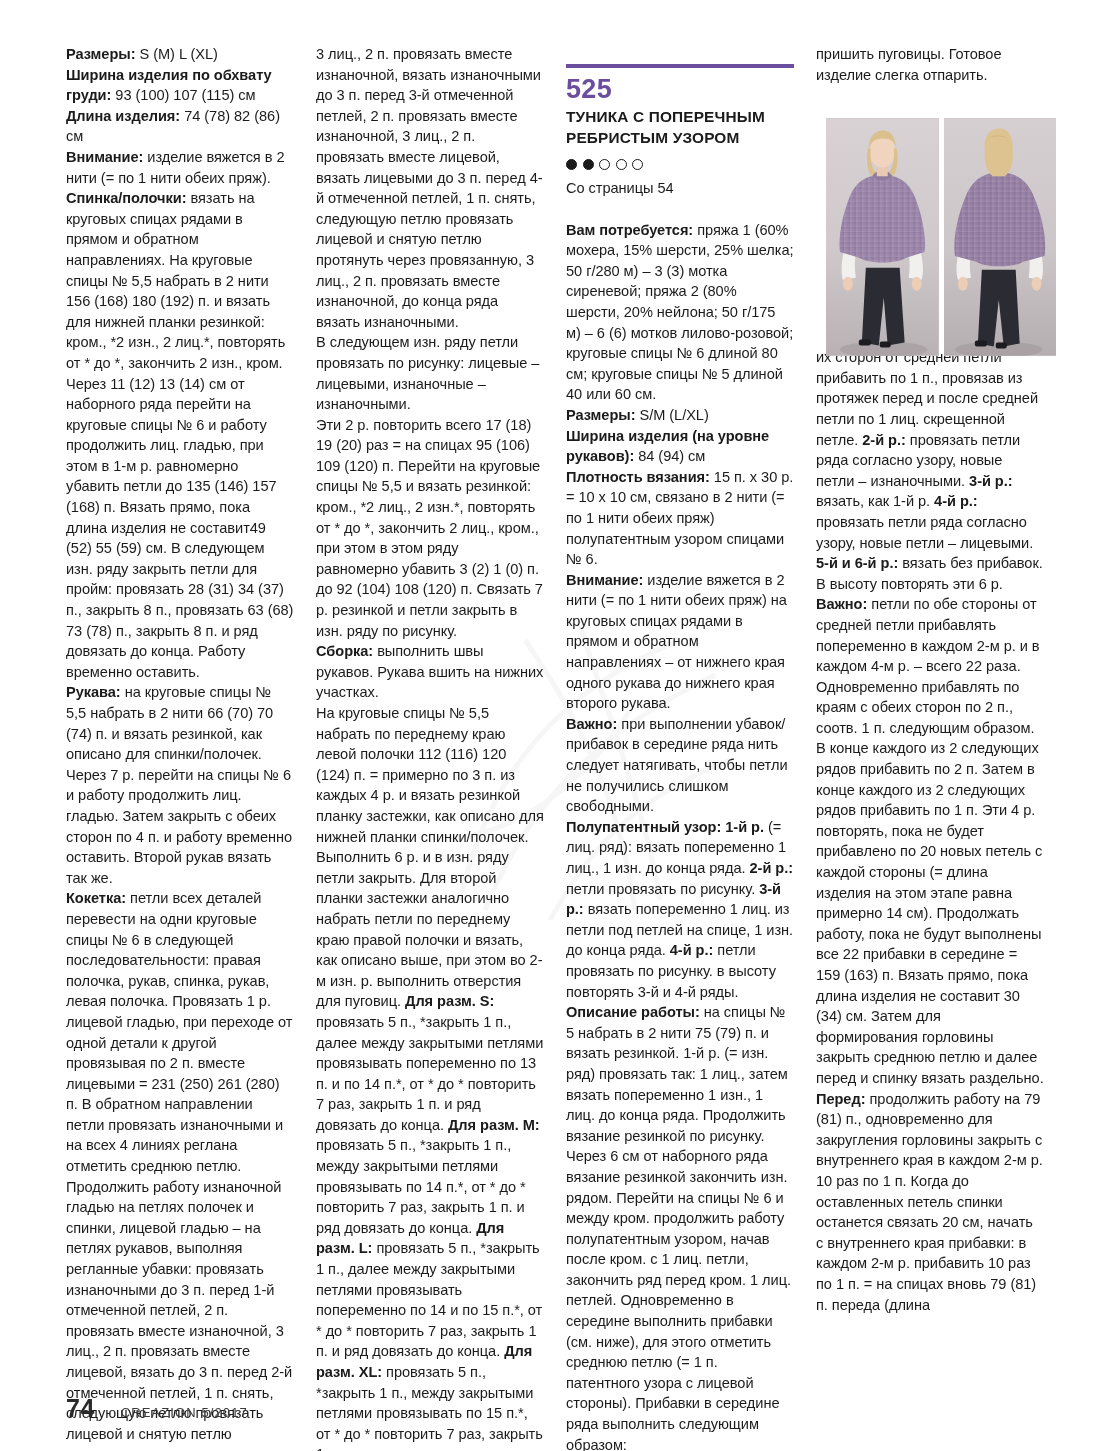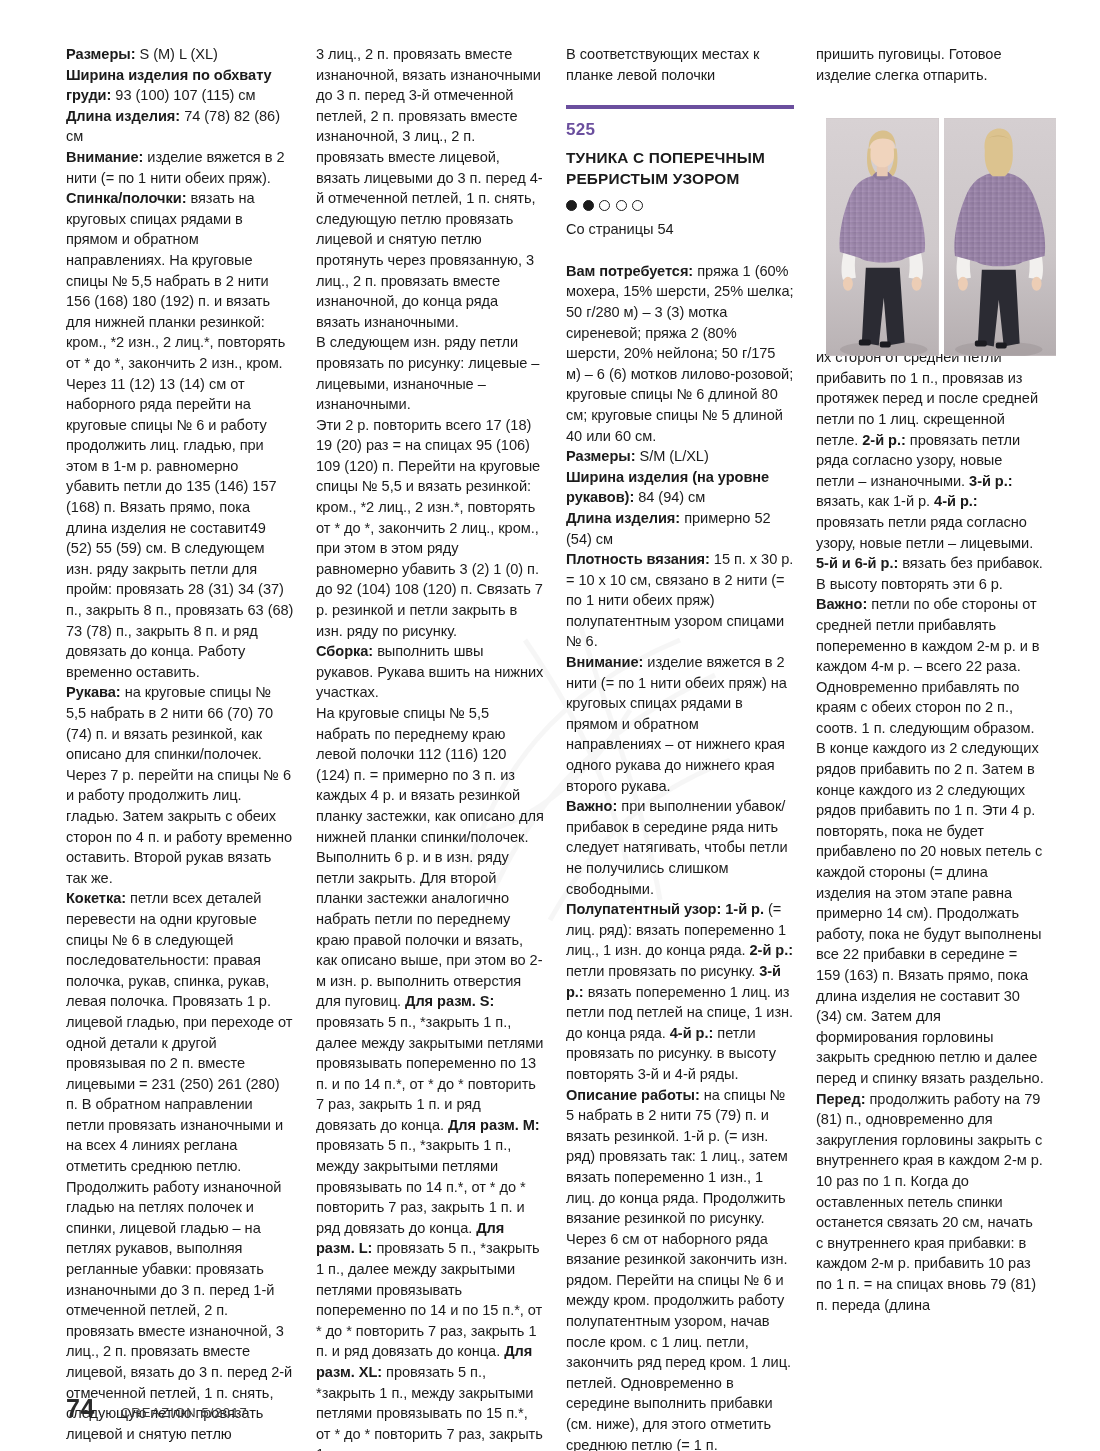--- a/index.html
+++ b/index.html
@@ -51,21 +51,21 @@
   
   .rule{
     height:4px;
     background:#6b4f9e;
     margin:20px 0 9px 0;
     width:100%;
   }
   .sec-num{
     color:#6b4f9e;
     font-weight:bold;
-    font-size:17px;
+    font-size:27px;
     line-height:24px;
     letter-spacing:.3px;
     margin-bottom:6px;
   }
   .sec-title{
     font-weight:bold;
     font-size:15.4px;
     line-height:20.5px;
     letter-spacing:.15px;
     margin-bottom:9px;
@@ -160,38 +160,36 @@
     <div class="col">
       <p>3 лиц., 2 п. провязать вместе изнаночной, вязать изнаночными до 3 п. перед 3-й отмеченной петлей, 2 п. провязать вместе изнаночной, 3 лиц., 2 п. провязать вместе лицевой, вязать лицевыми до 3 п. перед 4-й отмеченной петлей, 1 п. снять, следующую петлю провязать лицевой и снятую петлю протянуть через провязанную, 3 лиц., 2 п. провязать вместе изнаночной, до конца ряда вязать изнаночными.</p>
       <p>В следующем изн. ряду петли провязать по рисунку: лицевые – лицевыми, изнаночные – изнаночными.</p>
       <p>Эти 2 р. повторить всего 17 (18) 19 (20) раз = на спицах 95 (106) 109 (120) п. Перейти на круговые спицы № 5,5 и вязать резинкой: кром., *2 лиц., 2 изн.*, повторять от * до *, закончить 2 лиц., кром., при этом в этом ряду равномерно убавить 3 (2) 1 (0) п. до 92 (104) 108 (120) п. Связать 7 р. резинкой и петли закрыть в  изн. ряду по рисунку.</p>
       <p><b>Сборка:</b><span> выполнить швы рукавов. Рукава вшить на нижних участках.</span></p>
       <p><span>На круговые спицы № 5,5 набрать по переднему краю левой полочки 112 (116) 120 (124) п. = примерно по 3 п. из каждых 4 р. и вязать резинкой планку застежки, как описано для нижней планки спинки/полочек. Выполнить 6 р. и в изн. ряду петли закрыть. Для второй планки застежки аналогично набрать петли по переднему краю правой полочки и вязать, как описано выше, при этом во 2-м изн. р. выполнить отверстия для пуговиц. </span><b>Для разм. S:</b><span> провязать 5 п., *закрыть 1 п., далее между закрытыми петлями провязывать попеременно по 13 п. и по 14 п.*, от * до * повторить 7 раз, закрыть 1 п. и ряд довязать до конца. </span><b>Для разм. M:</b><span> провязать 5 п., *закрыть 1 п., между закрытыми петлями провязывать по 14 п.*, от * до * повторить 7 раз, закрыть 1 п. и ряд довязать до конца. </span><b>Для разм. L:</b><span> провязать 5 п., *закрыть 1 п., далее между закрытыми петлями провязывать попеременно по 14 и по 15 п.*, от * до * повторить 7 раз, закрыть 1 п. и ряд довязать до конца. </span><b>Для разм. XL:</b><span> провязать 5 п., *закрыть 1 п., между закрытыми петлями провязывать по 15 п.*, от * до * повторить 7 раз, закрыть 1 п. и ряд довязать до конца.</span></p>
 
     </div>
 
     <div class="col">
-      <p>В соответствующих местах к планке левой полочки</p>
 
       <div class="rule"></div>
       <div class="sec-num">525</div>
       <div class="sec-title">ТУНИКА С ПОПЕРЕЧНЫМ РЕБРИСТЫМ УЗОРОМ</div>
       <div class="dots">
         <span class="dot filled"></span>
         <span class="dot filled"></span>
         <span class="dot"></span>
         <span class="dot"></span>
         <span class="dot"></span>
       </div>
       <div class="from-page">Со страницы 54</div>
 
       <p><b>Вам потребуется:</b><span> пряжа 1 (60% мохера, 15% шерсти, 25% шелка; 50 г/280 м) – 3 (3) мотка сиреневой; пряжа 2 (80% шерсти, 20% нейлона; 50 г/175 м) – 6 (6) мотков лилово-розовой; круговые спицы № 6 длиной 80 см; круговые спицы № 5 длиной 40 или 60 см.</span></p>
       <p><b>Размеры:</b><span> S/M (L/XL)</span></p>
       <p><b>Ширина изделия (на уровне рукавов):</b><span> 84 (94) см</span></p>
-      <p><b>Длина изделия:</b><span> примерно 52 (54) см</span></p>
       <p><b>Плотность вязания:</b><span> 15 п. х 30 р. = 10 х 10 см, связано в 2 нити (= по 1 нити обеих пряж) полупатентным узором спицами № 6.</span></p>
       <p><b>Внимание:</b><span> изделие вяжется в 2 нити (= по 1 нити обеих пряж) на круговых спицах рядами в прямом и обратном направлениях – от нижнего края одного рукава до нижнего края второго рукава.</span></p>
       <p><b>Важно:</b><span> при выполнении убавок/прибавок в середине ряда нить следует натягивать, чтобы петли не получились слишком свободными.</span></p>
       <p><b>Полупатентный узор: 1-й р.</b><span> (= лиц. ряд): вязать попеременно 1 лиц., 1 изн. до конца ряда. </span><b>2-й р.:</b><span> петли провязать по рисунку. </span><b>3-й р.:</b><span> вязать попеременно 1 лиц. из петли под петлей на спице, 1 изн. до конца ряда. </span><b>4-й р.:</b><span> петли провязать по рисунку. в высоту повторять 3-й и 4-й ряды.</span></p>
       <p><b>Описание работы:</b><span> на спицы № 5 набрать в 2 нити 75 (79) п. и вязать резинкой. 1-й р. (= изн. ряд) провязать так: 1 лиц., затем вязать попеременно 1 изн., 1 лиц. до конца ряда. Продолжить вязание резинкой по рисунку. Через 6 см от наборного ряда вязание резинкой закончить изн. рядом. Перейти на спицы № 6 и между кром. продолжить работу полупатентным узором, начав после кром. с 1 лиц. петли, закончить ряд перед кром. 1 лиц. петлей. Одновременно в середине выполнить прибавки (см. ниже), для этого отметить среднюю петлю (= 1 п. патентного узора с лицевой стороны). Прибавки в середине ряда выполнить следующим образом: </span></p>
     </div>
 
     <div class="col">
       <p>пришить пуговицы. Готовое изделие слегка отпарить.</p>
       <div class="photo-spacer"></div>

